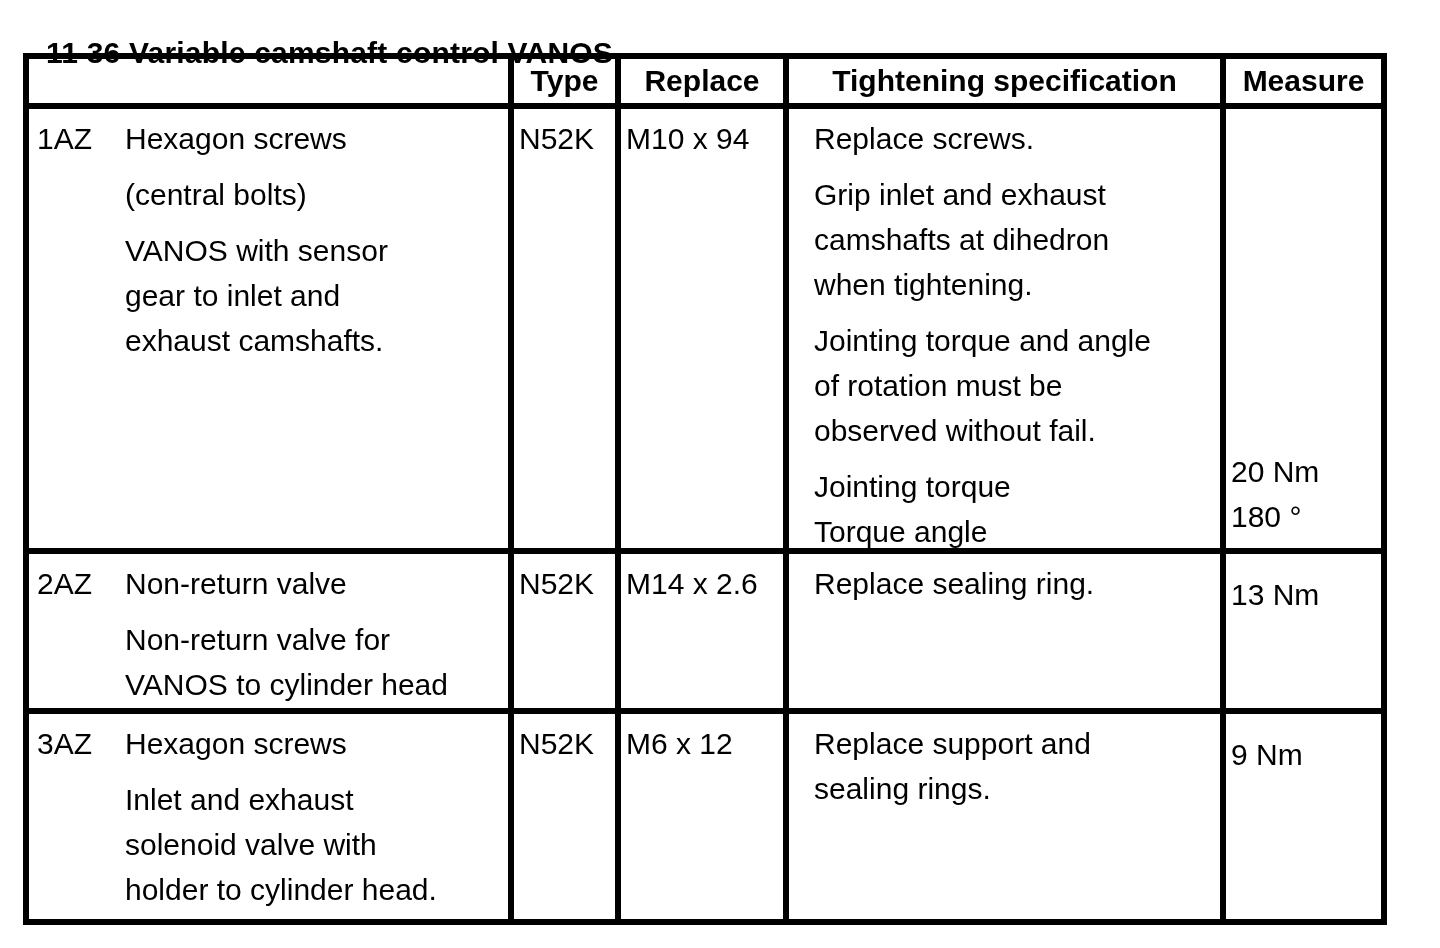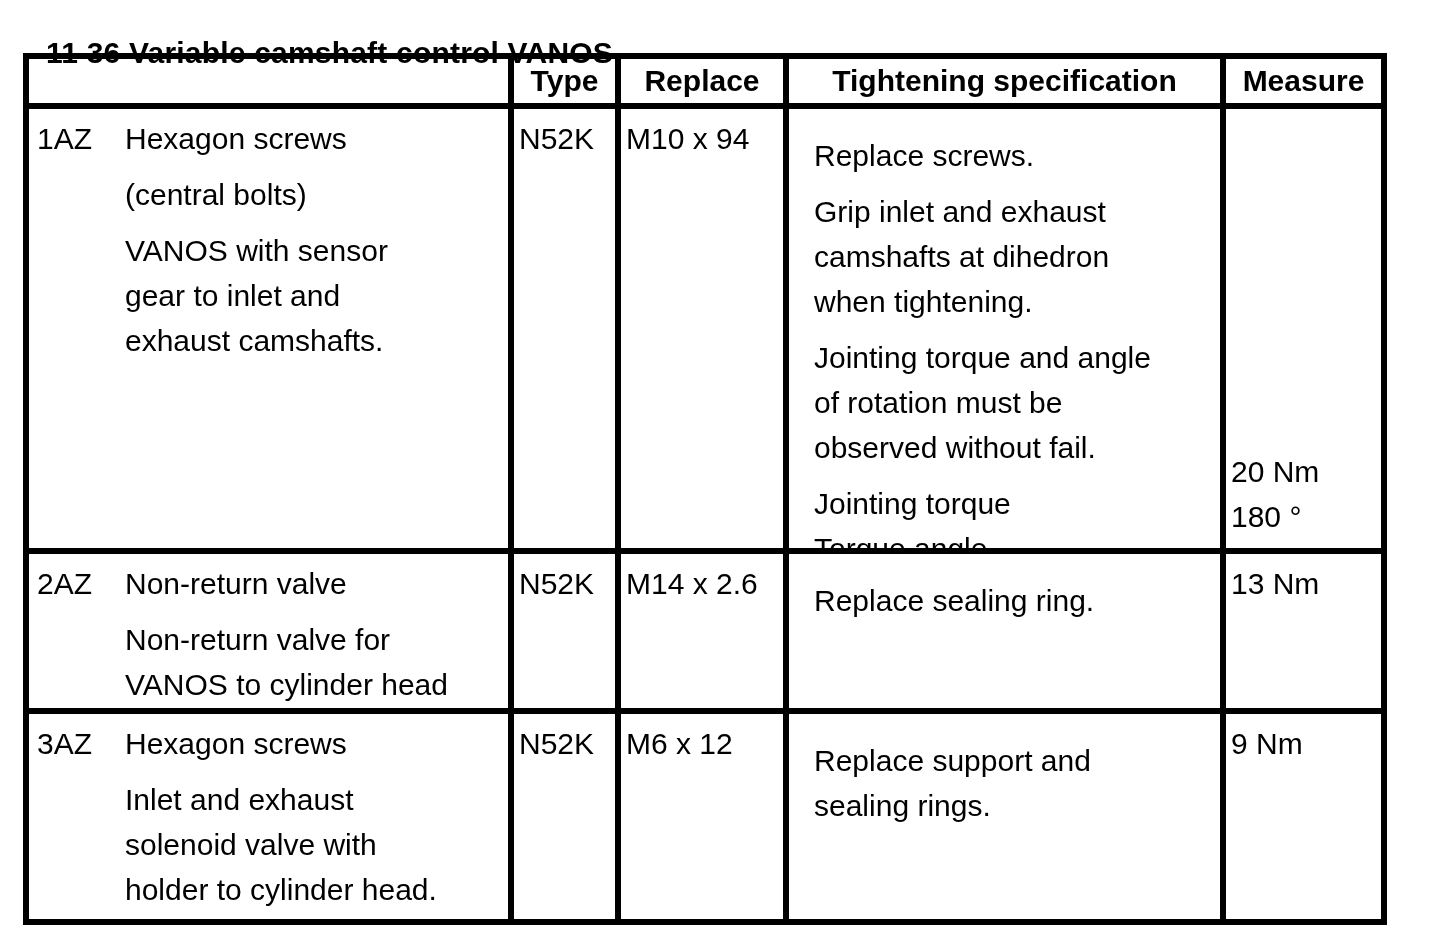--- a/index.html
+++ b/index.html
@@ -34,27 +34,27 @@
   tr.r1 { height: 445px; }
   tr.r2 { height: 160px; }
   tr.r3 { height: 211px; }
   .spec-table td { font-size: 30px; line-height: 45px; }
   p.para { margin: 0 0 11px 0; white-space: pre-line; }
   p.para:last-child { margin-bottom: 0; }
   .desc-wrap { display: flex; align-items: flex-start; padding: 7px 4px 0 0; }
   .item-id { flex: 0 0 96px; padding-left: 8px; }
   .desc-body { flex: 1; min-width: 0; }
   td.type-cell, td.thread-cell { padding: 7px 2px 0 5px; white-space: pre-line; }
-  .spec-wrap { padding: 24px 8px 0 25px; }
+  .spec-wrap { padding: 7px 8px 0 25px; }
   .spec-wrap.tall {
     height: 433px; display: flex; flex-direction: column;
     padding-bottom: 3px;
   }
   .spec-wrap.tall .para-bottom { margin: auto 0 0 0; }
-  .measure-wrap { padding: 7px 2px 0 5px; white-space: pre-line; }
+  .measure-wrap { padding: 18px 2px 0 5px; white-space: pre-line; }
   .measure-wrap.bottom-align {
     height: 433px; display: flex; flex-direction: column;
     justify-content: flex-end; padding: 0 2px 3px 5px;
   }
 </style>
 </head>
 <body>
 
 <h1 class="page-title">11 36 Variable camshaft control VANOS</h1>
 

